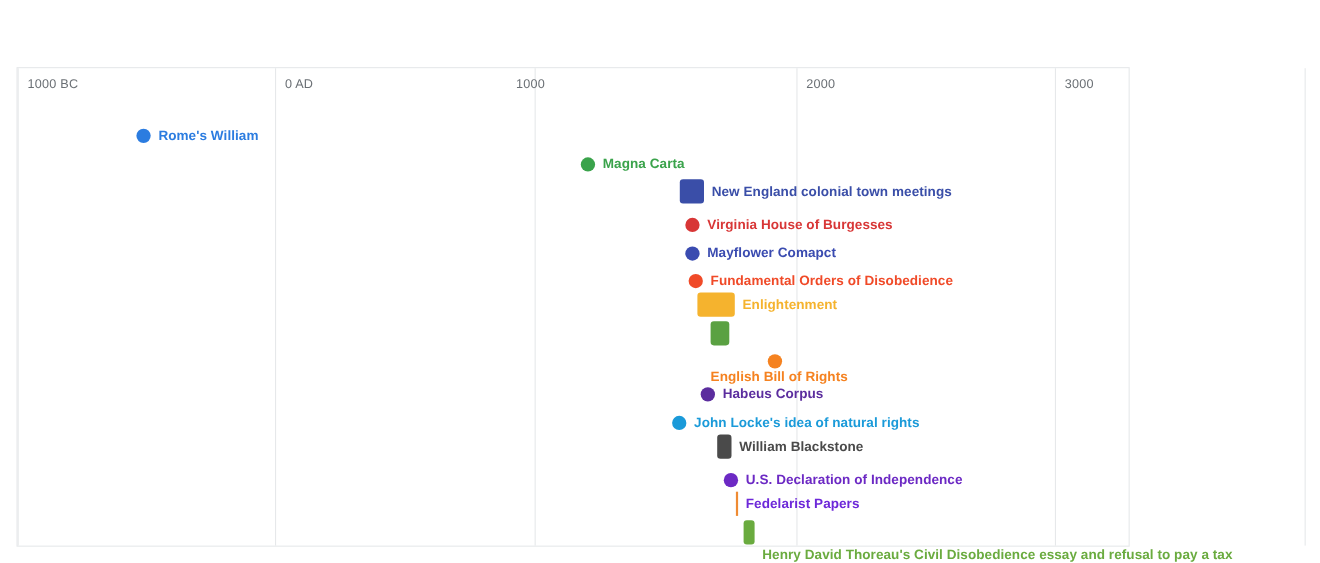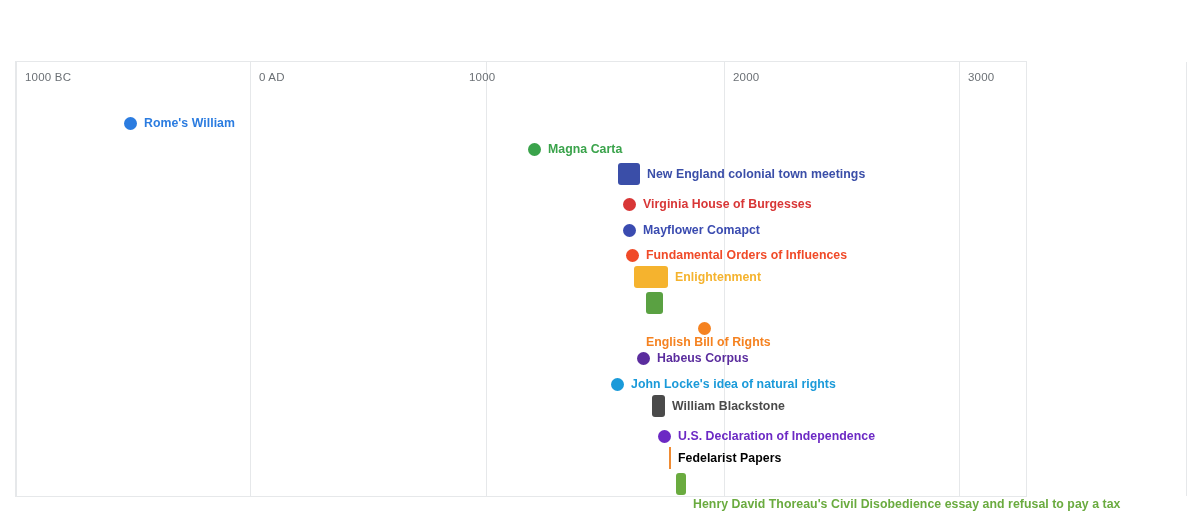--- a/index.html
+++ b/index.html
@@ -128,21 +128,21 @@
         <div class="event" style="left: 607px; top: 131px;">
           <span class="marker dot" style="background: rgb(216, 54, 54); width: 13px; height: 13px;"></span>
           <span class="event-label" style="color: rgb(216, 54, 54);">Virginia House of Burgesses</span>
         </div>
         <div class="event" style="left: 607px; top: 157px;">
           <span class="marker dot" style="background: rgb(58, 75, 176); width: 13px; height: 13px;"></span>
           <span class="event-label" style="color: rgb(58, 75, 176);">Mayflower Comapct</span>
         </div>
         <div class="event" style="left: 610px; top: 182px;">
           <span class="marker dot" style="background: rgb(240, 74, 40); width: 13px; height: 13px;"></span>
-          <span class="event-label" style="color: rgb(240, 74, 40);">Fundamental Orders of Influences</span>
+          <span class="event-label" style="color: rgb(240, 74, 40);">Fundamental Orders of Disobedience</span>
         </div>
         <div class="event" style="left: 618px; top: 204px;">
           <span class="marker bar" style="background: rgb(245, 179, 46); width: 34px;"></span>
           <span class="event-label" style="color: rgb(245, 179, 46);">Enlightenment</span>
         </div>
         <div class="event" style="left: 630px; top: 230px;">
           <span class="marker bar" style="background: rgb(90, 161, 66); width: 17px;"></span>
         </div>
         <div class="event" style="left: 623px; top: 260px; flex-direction: column;">
           <span class="marker dot" style="background: rgb(245, 130, 32); width: 13px; height: 13px;"></span>
@@ -159,21 +159,21 @@
         <div class="event" style="left: 636px; top: 333px;">
           <span class="marker bar" style="background: rgb(74, 74, 74); width: 13px;"></span>
           <span class="event-label" style="color: rgb(74, 74, 74);">William Blackstone</span>
         </div>
         <div class="event" style="left: 642px; top: 363px;">
           <span class="marker dot" style="background: rgb(108, 41, 196); width: 13px; height: 13px;"></span>
           <span class="event-label" style="color: rgb(108, 41, 196);">U.S. Declaration of Independence</span>
         </div>
         <div class="event" style="left: 653px; top: 385px;">
           <span class="marker line" style="background: rgb(239, 139, 51); width: 2px;"></span>
-          <span class="event-label" style="color: #000000;">Fedelarist Papers</span>
+          <span class="event-label" style="color: #6d28d9;">Fedelarist Papers</span>
         </div>
         <div class="event" style="left: 660px; top: 411px;">
           <span class="marker bar" style="background: rgb(106, 171, 63); width: 10px;"></span>
           <span class="event-label" style="color: rgb(106, 171, 63); margin-top: 39px;">Henry David Thoreau's Civil Disobedience essay and refusal to pay a tax</span>
         </div>
       </div>
   </div>
 
 </div>
 

